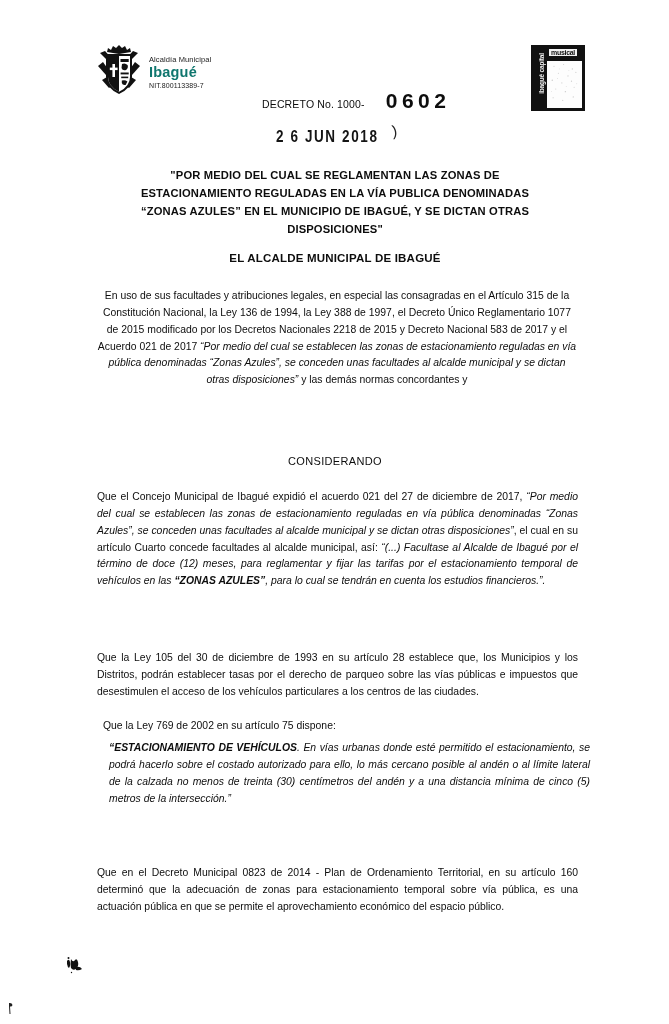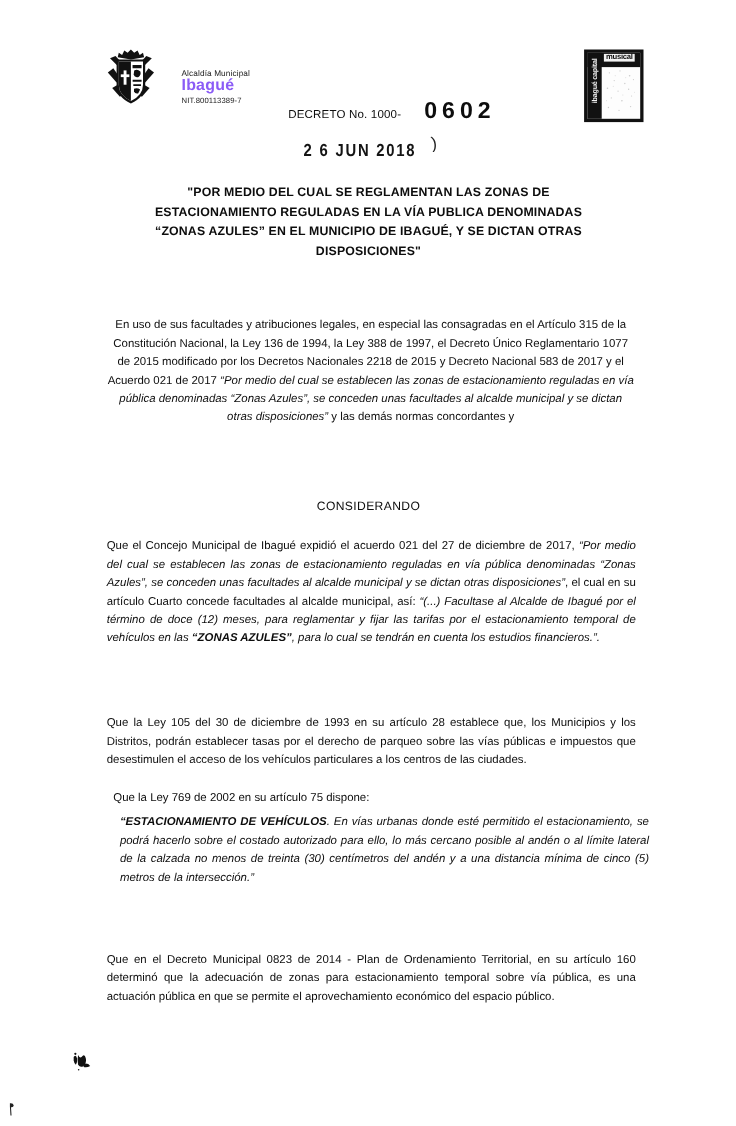--- a/index.html
+++ b/index.html
@@ -18,43 +18,42 @@
     overflow: hidden;
     color: #0d0d0d;
   }
 
   
   #letterhead {
     position: absolute;
     left: 96px;
     top: 44px;
     display: flex;
-    align-items: flex-end;
-    gap: 16px;
+    align-items: center;
   }
   #coat-of-arms {
     width: 46px;
     height: 52px;
     margin-right: 7px;
   }
   #org-block {
     padding-top: 6px;
     line-height: 1.05;
   }
   .org-line1 {
     font-size: 7.5px;
     letter-spacing: 0.1px;
     color: #1a1a1a;
     white-space: nowrap;
   }
   .org-line2 {
     font-size: 14.5px;
     font-weight: bold;
     letter-spacing: 0.2px;
-    color: #8b5cf6;
+    color: #0f766e;
     margin-top: 1px;
   }
   .org-line3 {
     font-size: 7px;
     letter-spacing: 0.1px;
     color: #1a1a1a;
     margin-top: 2px;
     white-space: nowrap;
   }
 
@@ -319,20 +318,21 @@
           <circle cx="12" cy="20" r="0.5"></circle>
         <circle cx="34" cy="26" r="0.5"></circle>
           <circle cx="22" cy="29" r="0.5"></circle>
           <circle cx="5" cy="35" r="0.5"></circle>
       </g>
     </svg>
   </div>
 
   <div id="title">"POR MEDIO DEL CUAL SE REGLAMENTAN LAS ZONAS DE ESTACIONAMIENTO REGULADAS EN LA VÍA PUBLICA DENOMINADAS “ZONAS AZULES” EN EL MUNICIPIO DE IBAGUÉ, Y SE DICTAN OTRAS DISPOSICIONES"</div>
 
+  <div id="alcalde-heading">EL ALCALDE MUNICIPAL DE IBAGUÉ</div>
 
   <div id="preamble"><span>En uso de sus facultades y atribuciones legales, en especial las consagradas en el Artículo 315 de la Constitución Nacional, la Ley 136 de 1994, la Ley 388 de 1997, el Decreto Único Reglamentario 1077 de 2015 modificado por los Decretos Nacionales 2218 de 2015 y Decreto Nacional 583 de 2017 y el Acuerdo 021 de 2017 </span><span class="it">“Por medio del cual se establecen las zonas de estacionamiento reguladas en vía pública denominadas “Zonas Azules”, se conceden unas facultades al alcalde municipal y se dictan otras disposiciones”</span><span> y las demás normas concordantes y</span></div>
 
   <div id="considerando-heading">CONSIDERANDO</div>
 
   <div class="para" id="para-1"><span>Que el Concejo Municipal de Ibagué expidió el acuerdo 021 del 27 de diciembre de 2017, </span><span class="it">“Por medio del cual se establecen las zonas de estacionamiento reguladas en vía pública denominadas “Zonas Azules”, se conceden unas facultades al alcalde municipal y se dictan otras disposiciones”</span><span>, el cual en su artículo Cuarto concede facultades al alcalde municipal, así: </span><span class="it">“(...) Facultase  al Alcalde  de  Ibagué  por  el  término  de  doce  (12)  meses, para  reglamentar  y  fijar  las  tarifas  por  el  estacionamiento   temporal  de  vehículos  en  las </span><span class="bi">“ZONAS  AZULES”</span><span class="it">,  para lo cual se tendrán  en cuenta   los estudios  financieros.”.</span></div>
 
   <div class="para" id="para-2">Que la Ley 105 del 30 de diciembre de 1993 en su artículo 28 establece que, los Municipios y los Distritos, podrán establecer tasas por el derecho de parqueo sobre las vías públicas e impuestos que desestimulen el acceso de los vehículos particulares a los centros de las ciudades.</div>
 
   <div class="para" id="para-3">Que la Ley 769 de 2002 en su artículo 75 dispone:</div>

